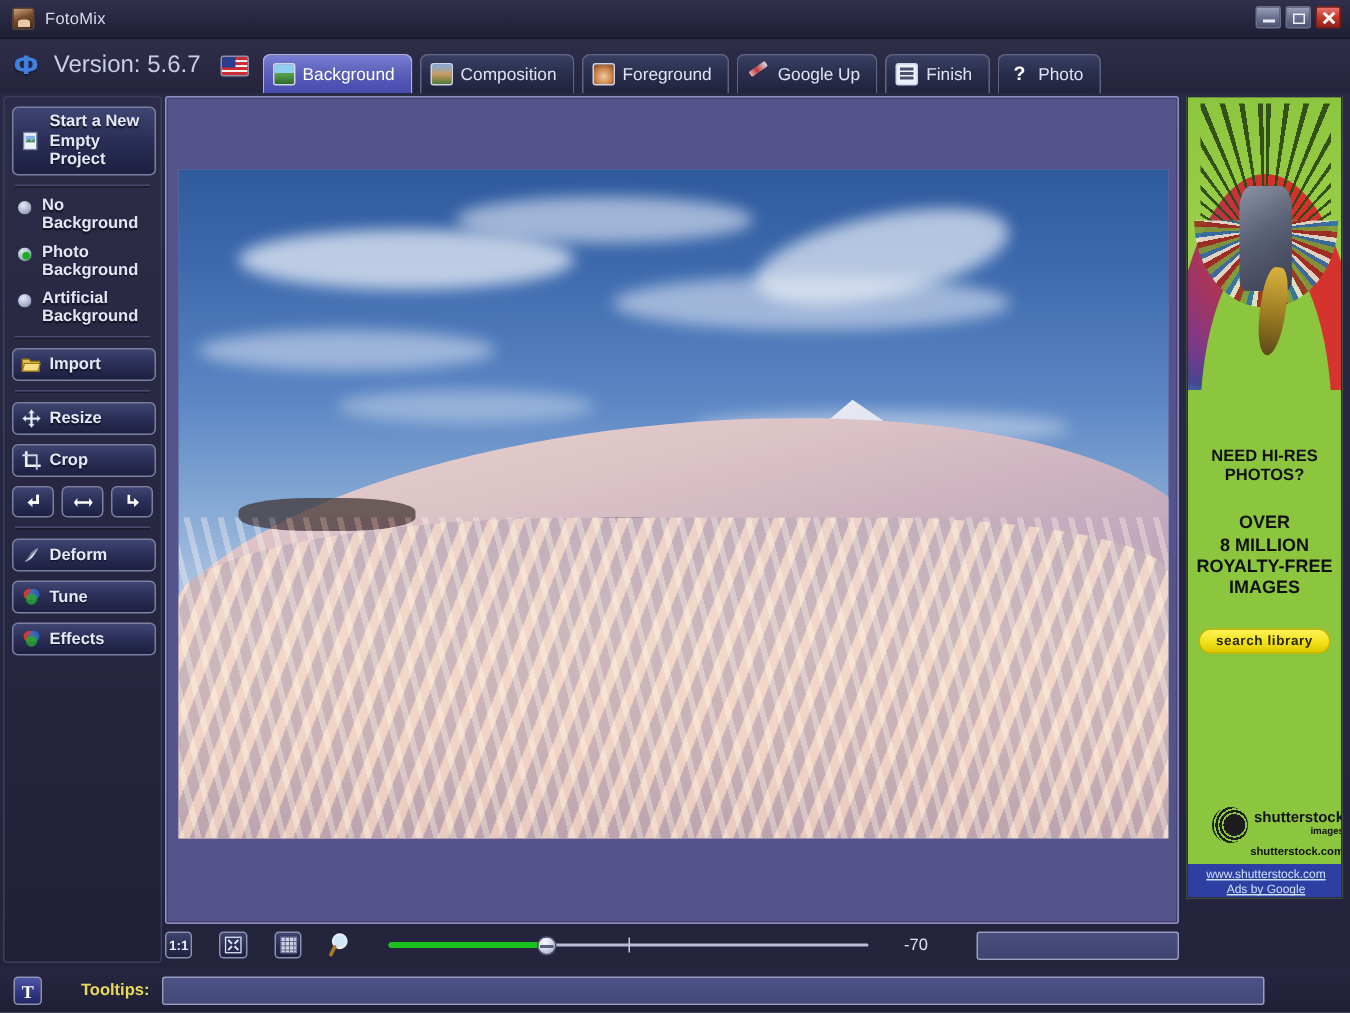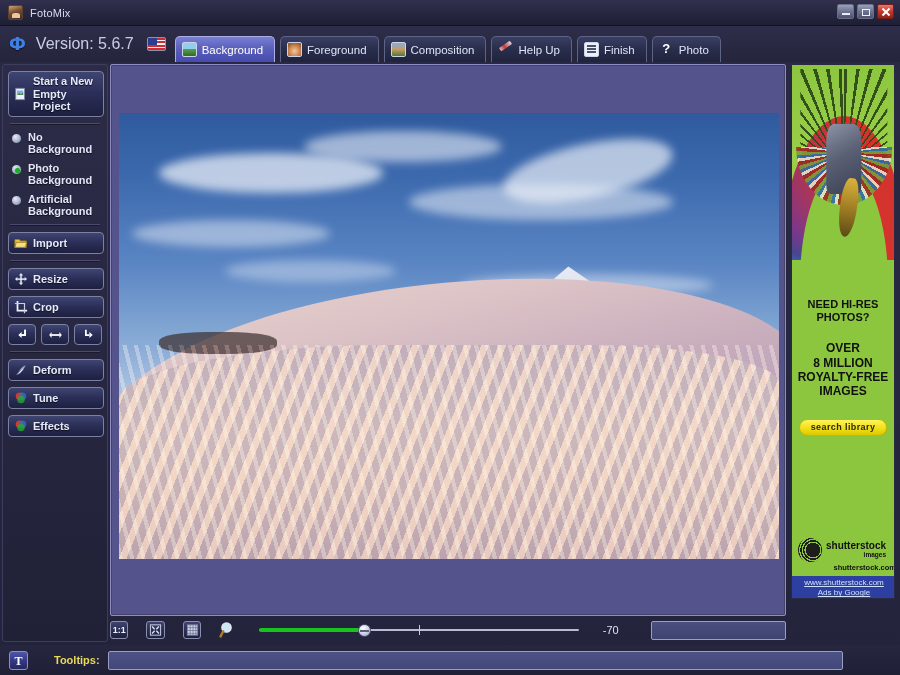--- a/index.html
+++ b/index.html
@@ -291,21 +291,21 @@
     text-align:center; color:#111; font-weight:bold; font-size:12px;
     line-height:1.2; margin-top:18px; padding:0 2px;
   }
   .ad-btn{
     margin:20px auto 0; width:88px; height:17px;
     background: linear-gradient(180deg,#fff45a 0%,#f2e018 55%,#ddc800 100%);
     border-radius:9px; border:1px solid #c9b400;
     color:#2a2a00; font-size:9px; font-weight:bold;
     display:flex; align-items:center; justify-content:center; letter-spacing:.4px;
   }
-  .ad-brand{ position:absolute; left:0; bottom:36px; width:104px; display:flex; align-items:center; gap:4px; padding-left:6px; }
+  .ad-brand{ position:absolute; left:0; bottom:36px; width:104px; display:flex; align-items:center; gap:4px; padding-left:16px; }
   .ss-logo{
     width:24px;height:24px;border-radius:50%;
     background: radial-gradient(circle at 62% 50%, #1d1d1d 0 38%, #8cc63f 38% 44%, #1d1d1d 44% 52%, #8cc63f 52% 58%, #1d1d1d 58% 66%, #8cc63f 66% 72%, #1d1d1d 72% 100%);
   }
   .ss-txt{ color:#111; font-size:10px; font-weight:bold; line-height:1.05; }
   .ss-txt .sm{ font-size:6.5px; display:block; text-align:right; }
   .ss-url{ color:#111; font-size:7.5px; font-weight:bold; position:absolute; left:0; bottom:26px; width:104px; text-align:right; }
   .ad-foot{
     position:absolute; left:0; bottom:0; width:104px; height:22px;
     background:#2d3fa0; color:#cfe0ff; font-size:8px; text-align:center;
@@ -338,30 +338,30 @@
   <div class="header">
     <div class="logo">Ф</div>
     <div class="version">Version: 5.6.7</div>
     <div class="flagbtn"></div>
     <div class="tabs">
       <div class="tab active">
         <span class="tabico ico-bg"></span>
         <span>Background</span>
       </div>
       <div class="tab">
+        <span class="tabico ico-comp"></span>
+        <span>Composition</span>
+      </div>
+      <div class="tab">
         <span class="tabico ico-fg"></span>
         <span>Foreground</span>
       </div>
       <div class="tab">
-        <span class="tabico ico-comp"></span>
-        <span>Composition</span>
-      </div>
-      <div class="tab">
         <span class="tabico ico-touch"></span>
-        <span>Help Up</span>
+        <span>Google Up</span>
       </div>
       <div class="tab">
         <span class="tabico ico-fin"></span>
         <span>Finish</span>
       </div>
       <div class="tab">
         <span class="tabico ico-help">?</span>
         <span>Photo</span>
       </div>
     </div>

